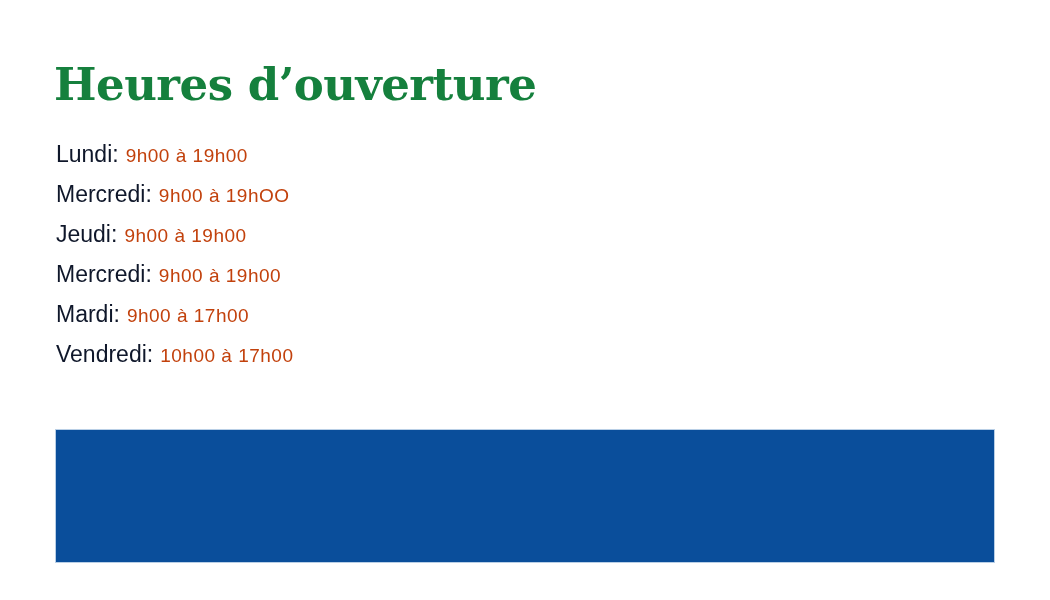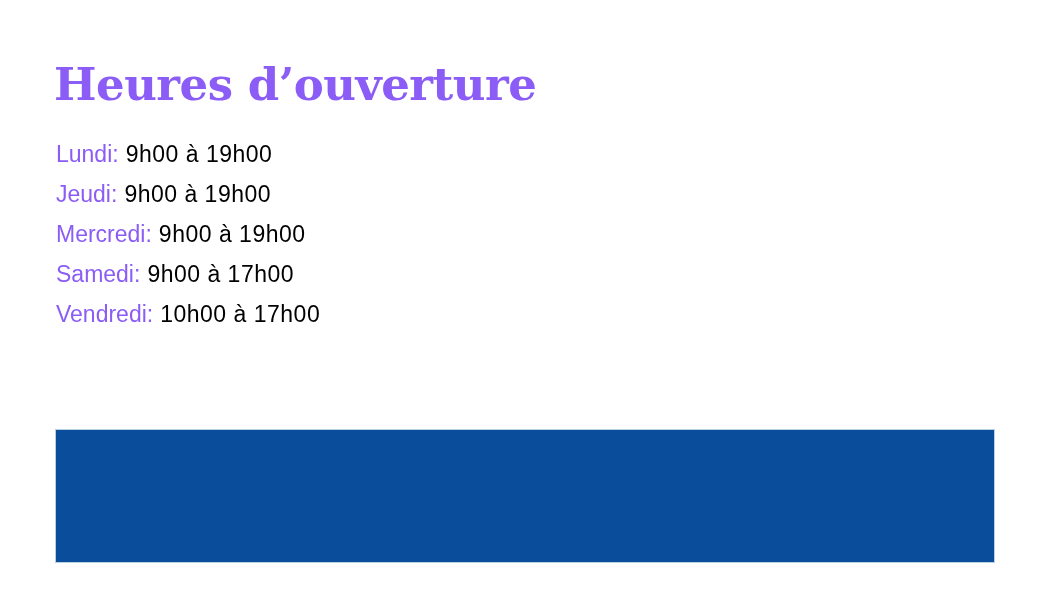--- a/index.html
+++ b/index.html
@@ -20,46 +20,46 @@
     background: #ffffff;
   }
   #slide-title {
     position: absolute;
     left: 54px;
     top: 58px;
     font-family: "DejaVu Serif", "Liberation Serif", serif;
     font-weight: bold;
     font-size: 45px;
     line-height: 54px;
-    color: #8b5cf6;
+    color: #15803d;
     letter-spacing: -0.5px;
     white-space: nowrap;
   }
   #hours-list {
     position: absolute;
     left: 56px;
     top: 134px;
     width: 560px;
   }
   .hours-row {
     height: 40px;
     line-height: 40px;
     white-space: nowrap;
     font-size: 23px;
   }
   .day-label {
     font-family: "Liberation Sans", sans-serif;
     font-size: 23px;
-    color: #8b5cf6;
+    color: #0f172a;
     letter-spacing: 0px;
   }
   .day-hours {
     font-family: "Liberation Sans", sans-serif;
-    font-size: 23px;
-    color: #000000;
+    font-size: 19px;
+    color: #c2410c;
     letter-spacing: 0.5px;
     margin-left: 7px;
   }
   #content-block {
     position: absolute;
     left: 55px;
     top: 429px;
     width: 940px;
     height: 134px;
     background: #0a4e9b;
@@ -74,31 +74,34 @@
 
   <div id="slide-title">Heures d’ouverture</div>
 
   <div id="hours-list">
 
     <div class="hours-row">
       <span class="day-label">Lundi:</span><span class="day-hours">9h00  à  19h00</span>
     </div>
 
 
+    <div class="hours-row">
+      <span class="day-label">Mercredi:</span><span class="day-hours">9h00  à  19hOO</span>
+    </div>
 
     <div class="hours-row">
       <span class="day-label">Jeudi:</span><span class="day-hours">9h00  à  19h00</span>
     </div>
 
     <div class="hours-row">
       <span class="day-label">Mercredi:</span><span class="day-hours">9h00  à  19h00</span>
     </div>
 
     <div class="hours-row">
-      <span class="day-label">Samedi:</span><span class="day-hours">9h00  à  17h00</span>
+      <span class="day-label">Mardi:</span><span class="day-hours">9h00  à  17h00</span>
     </div>
 
     <div class="hours-row">
       <span class="day-label">Vendredi:</span><span class="day-hours">10h00  à  17h00</span>
     </div>
 
   </div>
 
   <div id="content-block"></div>
 

